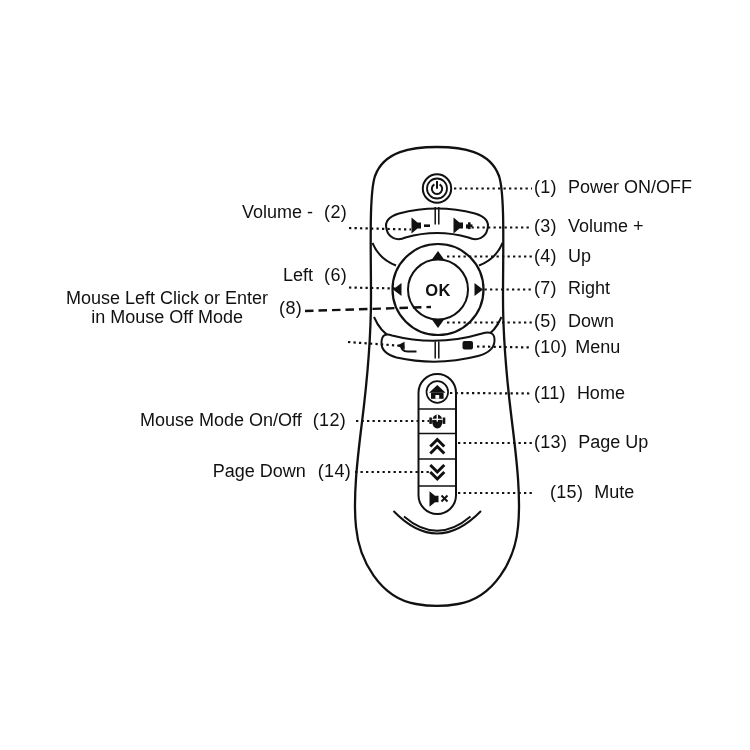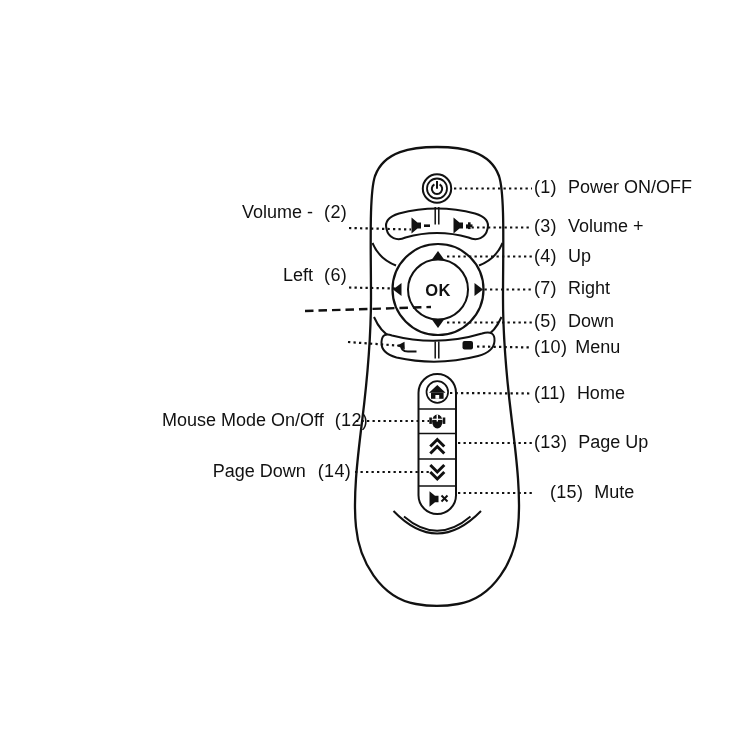--- a/index.html
+++ b/index.html
@@ -208,21 +208,28 @@
   </div>
 
   <div class="lbl leftside" style="right:403px;top:202px;">
     <span>Volume -</span>
     <span class="num">(2)</span>
   </div>
   <div class="lbl leftside" style="right:403px;top:265px;text-align:center;">
     <span>Left</span>
     <span class="num">(6)</span>
   </div>
-  <div class="lbl leftside" style="right:382px;top:410px;">
+  <div class="lbl leftside" style="right:448px;top:289px;">
+    <span class="two-line">
+      <span>Mouse Left Click or Enter</span><br>
+      <span>in Mouse Off Mode</span>
+    </span>
+    <span class="num">(8)</span>
+  </div>
+  <div class="lbl leftside" style="right:404px;top:410px;">
     <span>Mouse Mode On/Off</span>
     <span class="num">(12)</span>
   </div>
   <div class="lbl leftside" style="right:399px;top:461px;gap:12px;">
     <span>Page Down</span>
     <span class="num">(14)</span>
   </div>
 
 </div>
 

